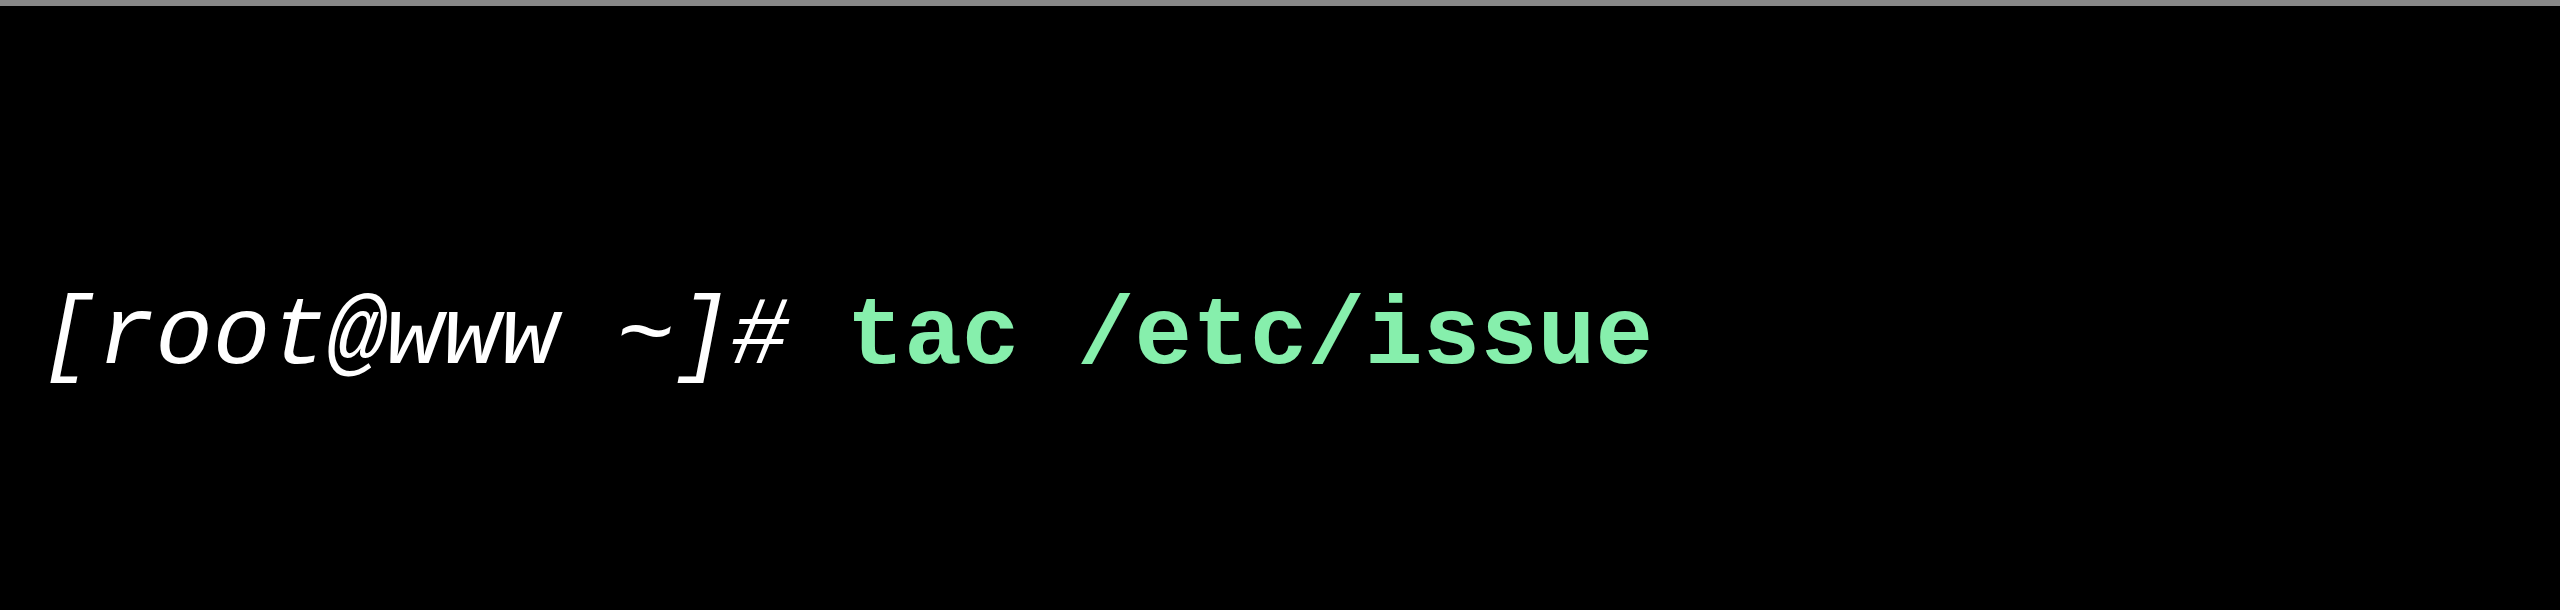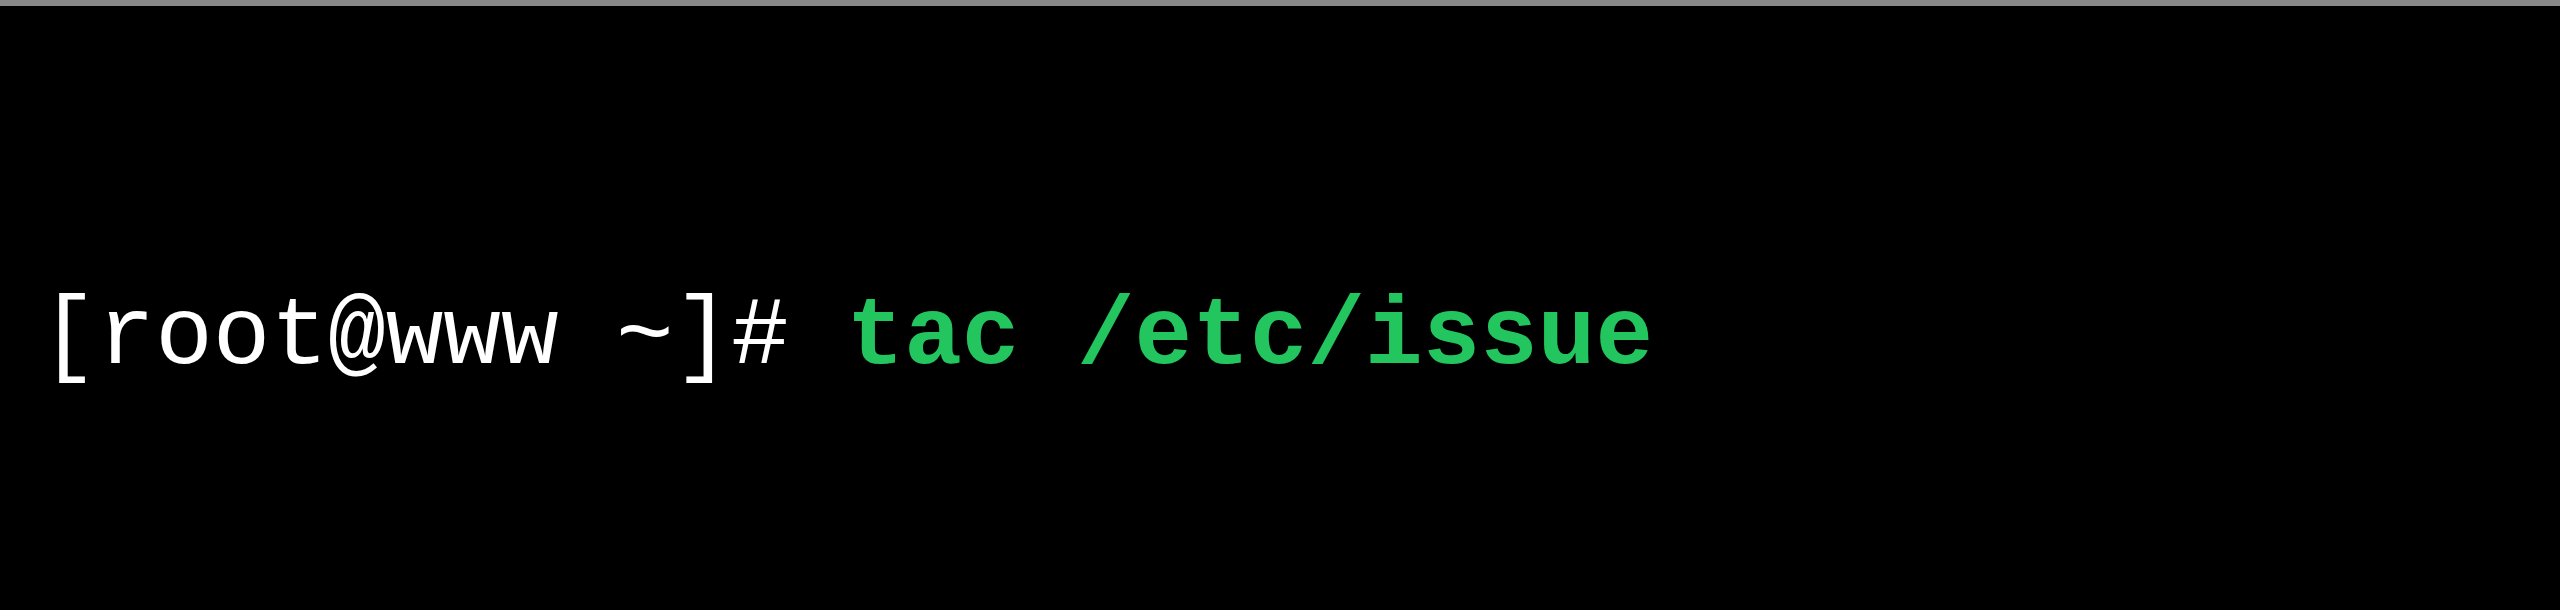--- a/index.html
+++ b/index.html
@@ -21,23 +21,24 @@
       overflow: hidden;
     }
     .terminal {
       white-space: pre;
     }
     .prompt-line {
       margin-bottom: 40px;
     }
     .prompt {
       color: #ffffff;
+      font-style: italic;
     }
     .command {
-      color: #22c55e;
+      color: #86efac;
       font-weight: bold;
     }
     .output-line {
       color: #ffffff;
     }
   </style>
 </head>
 <body>
 
 <div class="terminal">

